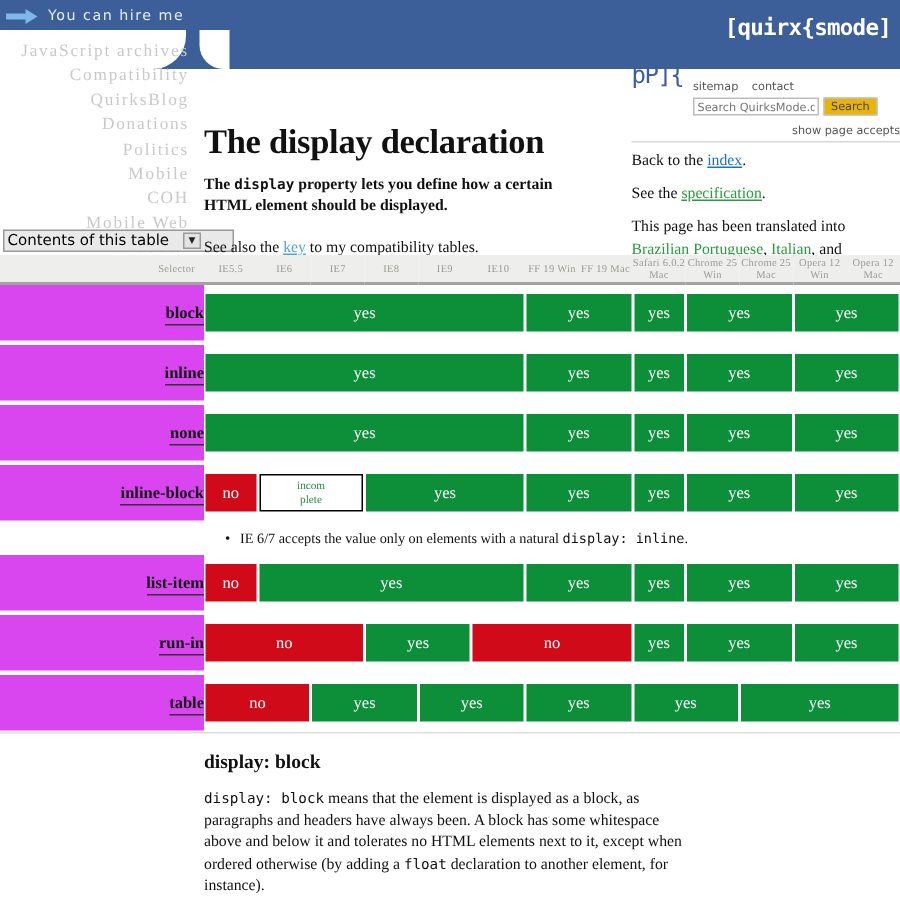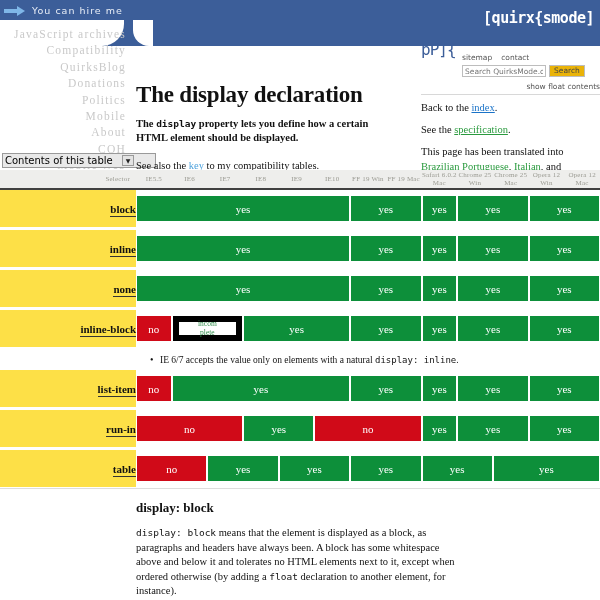--- a/index.html
+++ b/index.html
@@ -134,37 +134,37 @@
   }
   #see-also a{color:#4fa3dd;}
   
   #table-wrap{position:absolute;left:0;top:170px;width:600px;}
   table.compat{border-collapse:collapse;width:600px;table-layout:fixed;}
   table.compat td,table.compat th{padding:0;vertical-align:middle;}
   tr.headrow th{
     height:18px;background:#eeeeec;color:#9b9b93;
     font-family:"Liberation Serif",serif;font-size:7px;font-weight:normal;
     text-align:center;letter-spacing:.2px;
-    border-bottom:2px solid #404040;
+    border-bottom:2px solid #a3a3a3;
   }
   tr.headrow th.sel{text-align:right;padding-right:6px;}
   td.selcell{
-    background:#fde047;text-align:right;padding-right:6px;
+    background:#d946ef;text-align:right;padding-right:6px;
     font-family:"Liberation Serif",serif;font-size:11px;font-weight:bold;color:#111;
   }
   td.selcell span{border-bottom:1px solid #333;padding-bottom:1px;}
   tr.datarow td{height:37px;border-bottom:3px solid #ffffff;}
   .cellbox{
     height:25px;display:flex;align-items:center;justify-content:center;
     margin:0 1px;box-sizing:border-box;
   }
   .cellbox.yes{background:#0d8f3a;color:#fff;}
   .cellbox.no{background:#d00a18;color:#fff;}
   .cellbox.inc{
-    background:#ffffff;border:6px solid #000000;color:#2e8b49;
+    background:#ffffff;border:1px solid #000000;color:#2e8b49;
     font-size:7.5px;line-height:8.5px;text-align:center;flex-direction:column;
   }
   tr.noterow td{background:#ffffff;height:20px;}
   .notelist{
     margin:0;padding:0 0 0 150px;list-style:none;
     font-family:"Liberation Serif",serif;font-size:9.5px;color:#111;
   }
   .notelist li{position:relative;padding-left:10px;}
   .notelist li:before{
     content:"\2022";position:absolute;left:0;top:-1px;font-size:10px;
@@ -197,41 +197,40 @@
 <div id="cut3"></div>
 <div id="logo">[quirx{smode]</div>
 
 <div id="leftnav">
   <a class="item" href="#">JavaScript archives</a>
   <a class="item" href="#">Compatibility</a>
   <a class="item" href="#">QuirksBlog</a>
   <a class="item" href="#">Donations</a>
   <a class="item" href="#">Politics</a>
   <a class="item" href="#">Mobile</a>
-  <a class="item" href="#">About</a>
   <a class="item" href="#">COH</a>
   <a class="item" href="#">Mobile Web</a>
   <a class="item" href="#">Handbook</a>
 </div>
 
 <select id="contents-select">
   <option>Contents of this table</option>
 </select>
 <div id="contents-select-arrow">▼</div>
 
 <div id="rightcol">
   <div id="ppk">þP]{</div>
   <div id="sitelinks">
     <a href="#">sitemap</a><a href="#">contact</a>
   </div>
   <div id="searchrow">
     <input type="text" id="q" placeholder="Search QuirksMode.or" style="">
     <button class="btn">Search</button>
   </div>
-  <div id="showpc">show float contents</div>
+  <div id="showpc">show page accepts</div>
   <div id="pcrule"></div>
   <div id="rightlinks">
     <p><span>Back to the </span><a href="#">index</a><span>.</span></p>
     <p><span>See the </span><a href="#" class="green">specification</a><span>.</span></p>
     <p><span>This page has been translated into </span><a href="#" class="green">Brazilian Portuguese</a><span>, </span><a href="#" class="green">Italian</a><span>, and </span><a href="#" class="green">German</a><span>.</span></p>
   </div>
 </div>
 
 <div id="main">
   <h1 id="page-title">The display declaration</h1>

